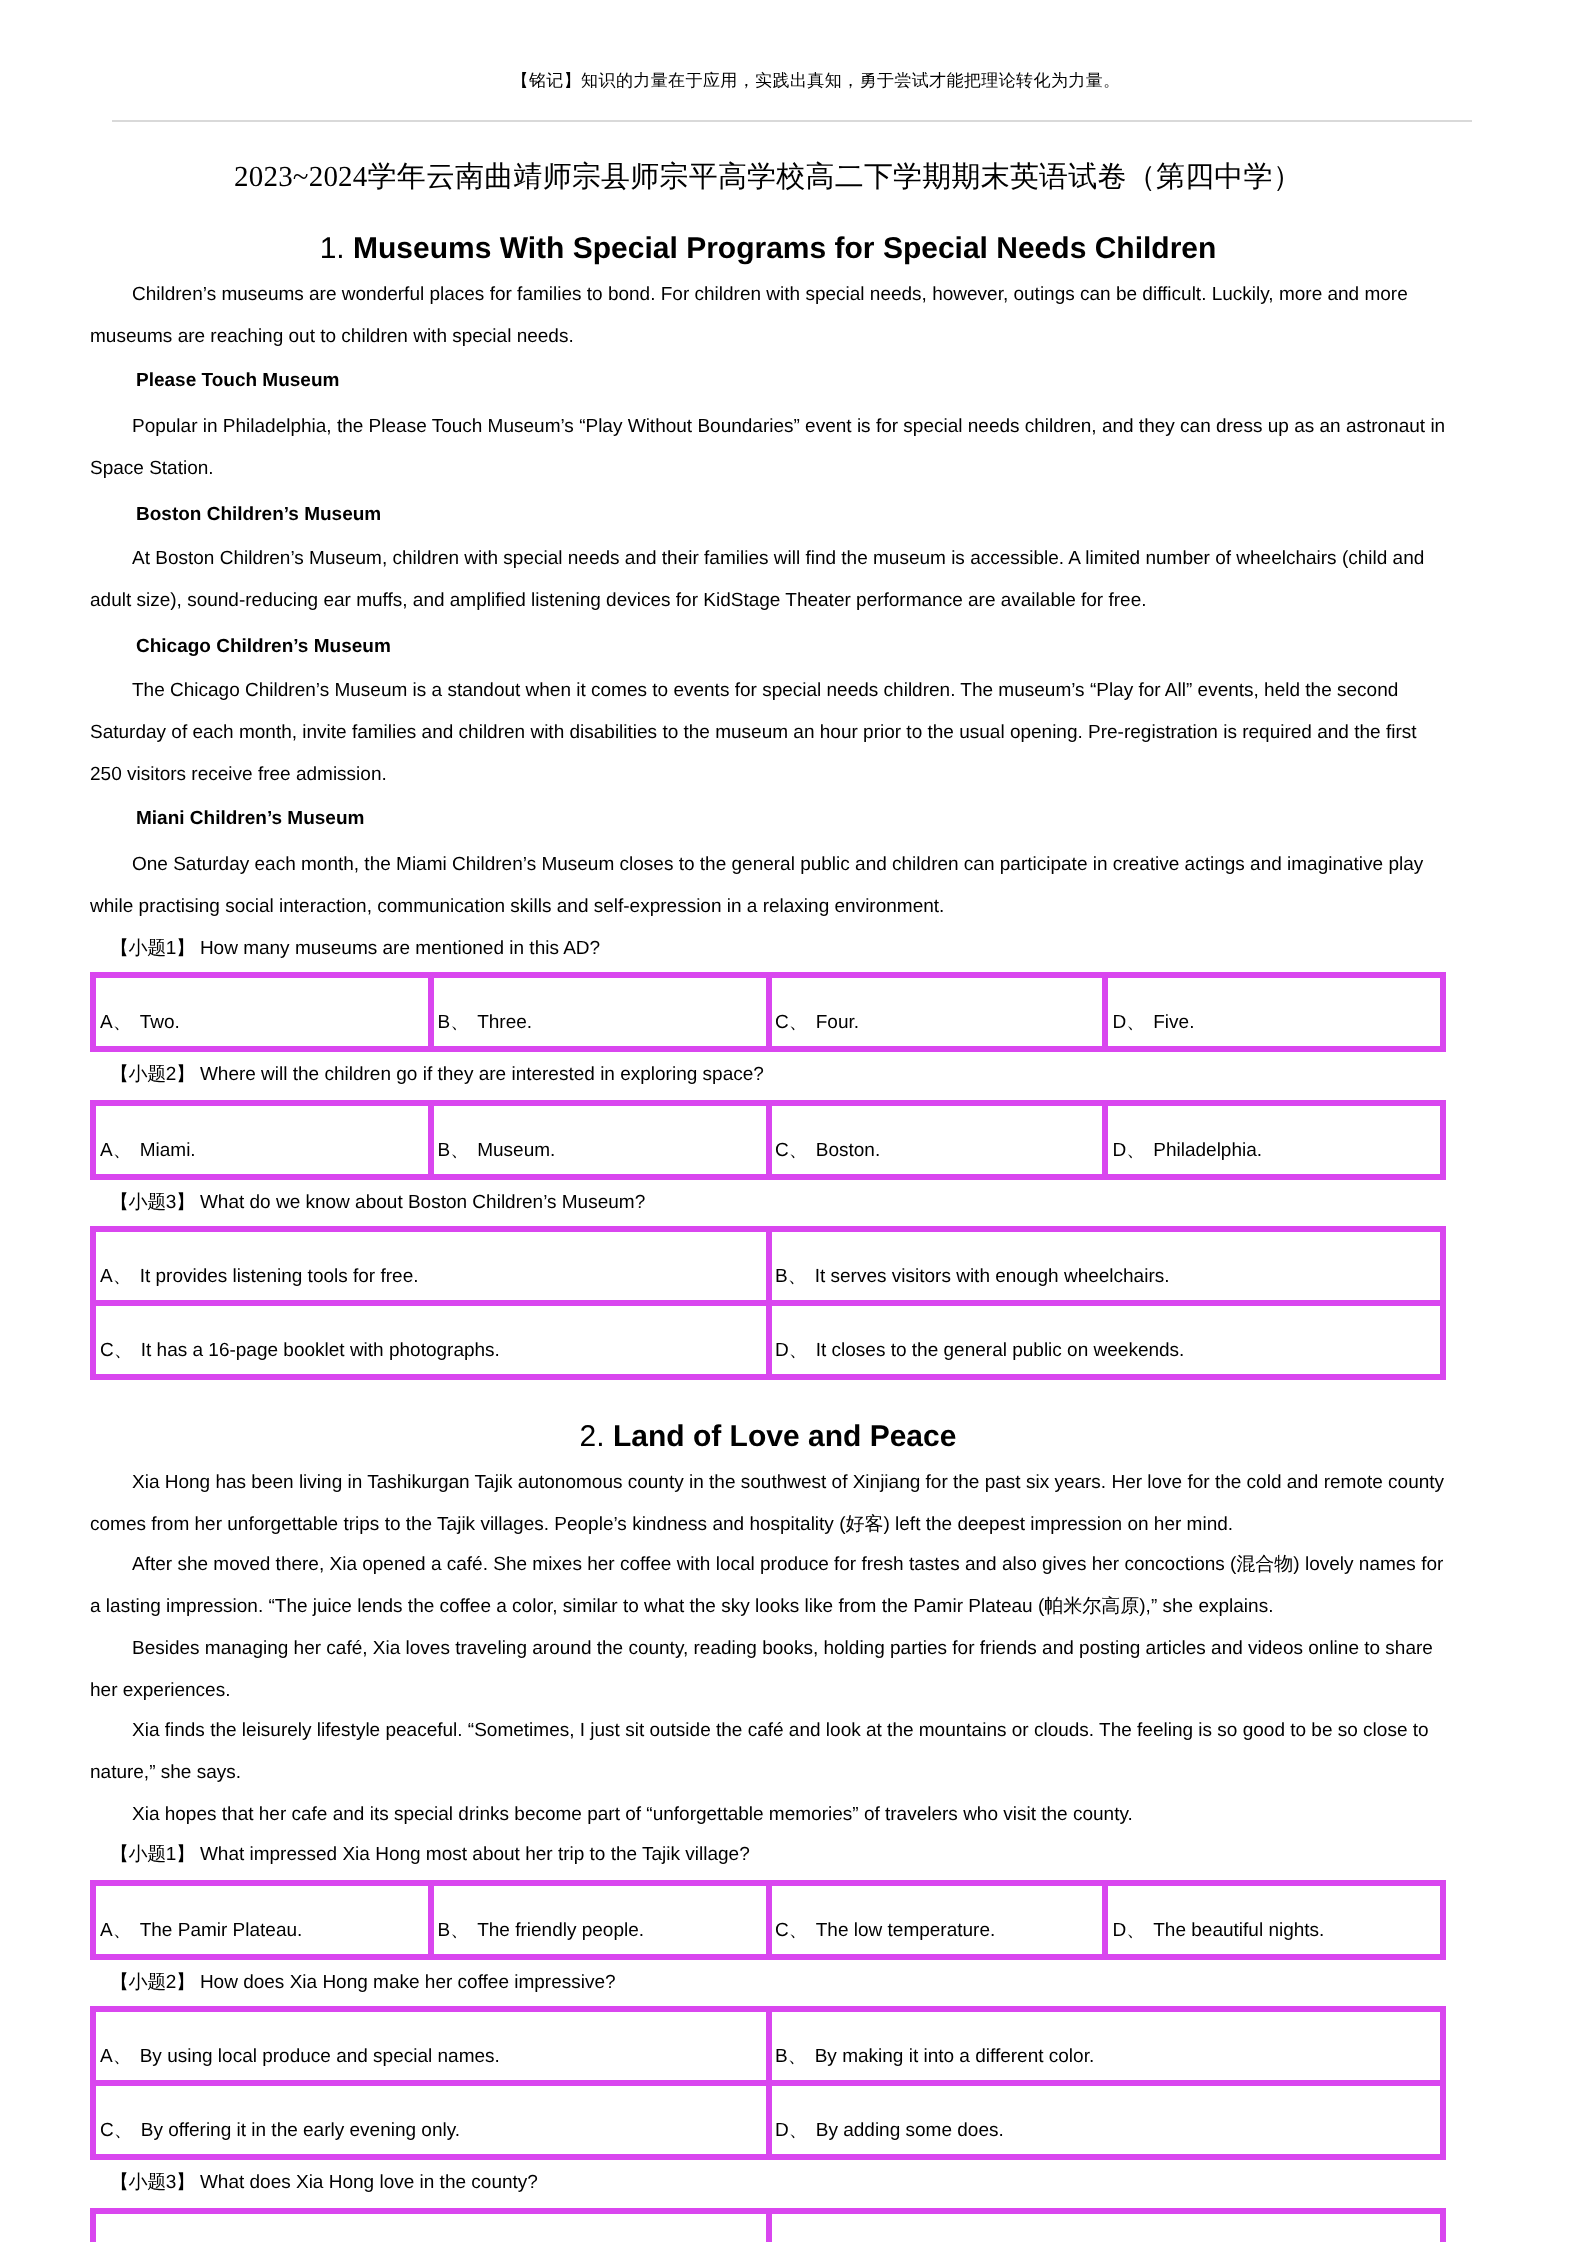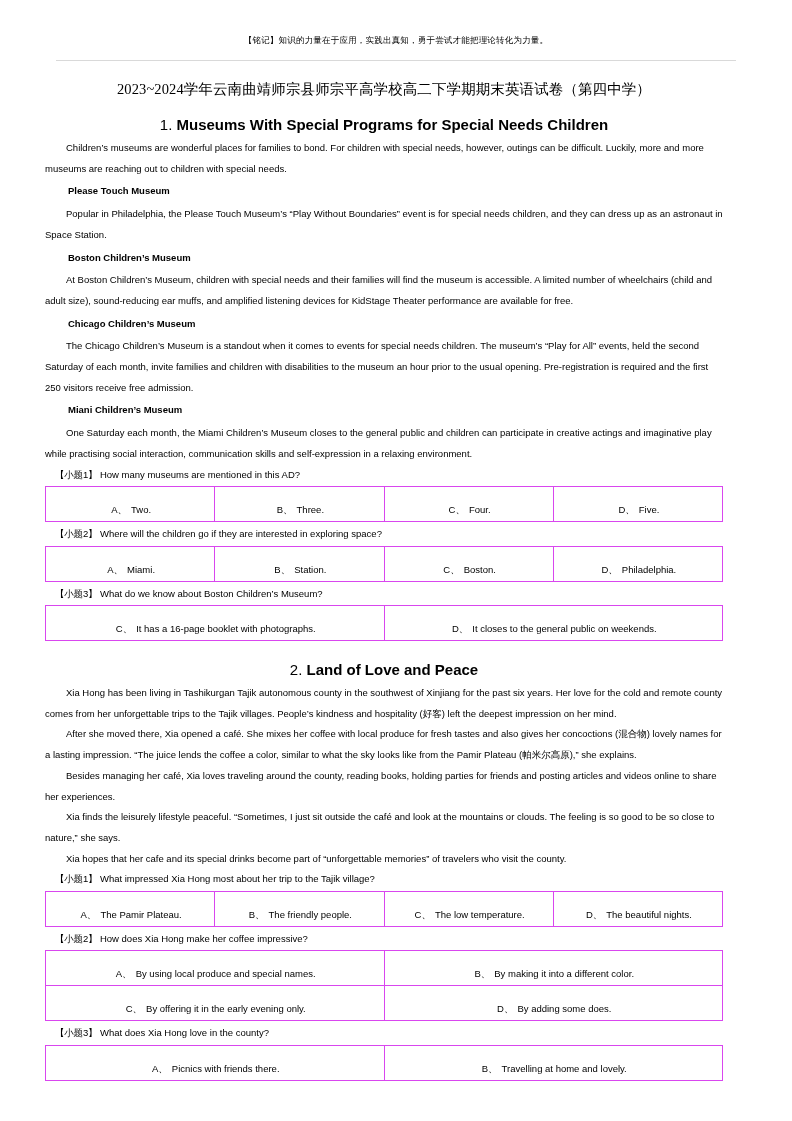--- a/index.html
+++ b/index.html
@@ -19,21 +19,21 @@
     width: 792px;
     height: 1121px;
     position: relative;
     box-sizing: border-box;
   }
 
   
   .page-header {
     position: absolute;
     top: 34px;
-    left: 56px;
+    left: 68px;
     width: 680px;
     text-align: center;
     font-size: 8.5px;
     line-height: 12px;
     letter-spacing: .2px;
     color: #000;
     white-space: nowrap;
   }
   .header-rule {
     position: absolute;
@@ -98,28 +98,27 @@
   .q-stem .tag { letter-spacing: -0.2px; }
 
   
   table.options {
     border-collapse: collapse;
     width: 678px;
     table-layout: fixed;
     margin: 1px 0 2px 0;
   }
   table.options td {
-    border: 1px solid #d946ef;
+    border: 3px solid #d946ef;
     font-size: 9.5px;
     line-height: 13px;
     padding: 16px 0 5px 2px;
     vertical-align: middle;
     white-space: nowrap;
     overflow: hidden;
-    text-align: center;
   }
   table.options.c4 td { width: 25%; }
   table.options.c2 td { width: 50%; }
   td .opt-letter { }
   td .opt-text { padding-left: 4px; }
   .gap-md { height: 18px; }
 </style>
 </head>
 <body>
 
@@ -168,33 +167,37 @@
         </table>
 
       <p class="q-stem">
         <span class="tag">【小题2】</span>
         <span>Where will the children go if they are interested in exploring space?</span>
       </p>
       <table class="options c4">
         <tbody>
             <tr>
           <td><span class="opt-letter">A、</span><span class="opt-text">Miami.</span></td>
-          <td><span class="opt-letter">B、</span><span class="opt-text">Station.</span></td>
+          <td><span class="opt-letter">B、</span><span class="opt-text">Museum.</span></td>
           <td><span class="opt-letter">C、</span><span class="opt-text">Boston.</span></td>
           <td><span class="opt-letter">D、</span><span class="opt-text">Philadelphia.</span></td>
         </tr>
       </tbody>
         </table>
 
       <p class="q-stem">
         <span class="tag">【小题3】</span>
         <span>What do we know about Boston Children’s Museum?</span>
       </p>
       <table class="options c2">
         <tbody>
+            <tr>
+          <td><span class="opt-letter">A、</span><span class="opt-text">It provides listening tools for free.</span></td>
+          <td><span class="opt-letter">B、</span><span class="opt-text">It serves visitors with enough wheelchairs.</span></td>
+        </tr>
         <tr>
           <td><span class="opt-letter">C、</span><span class="opt-text">It has a 16-page booklet with photographs.</span></td>
           <td><span class="opt-letter">D、</span><span class="opt-text">It closes to the general public on weekends.</span></td>
         </tr>
       </tbody>
         </table>
     </div>
 
     <div class="gap-md"></div>
 

